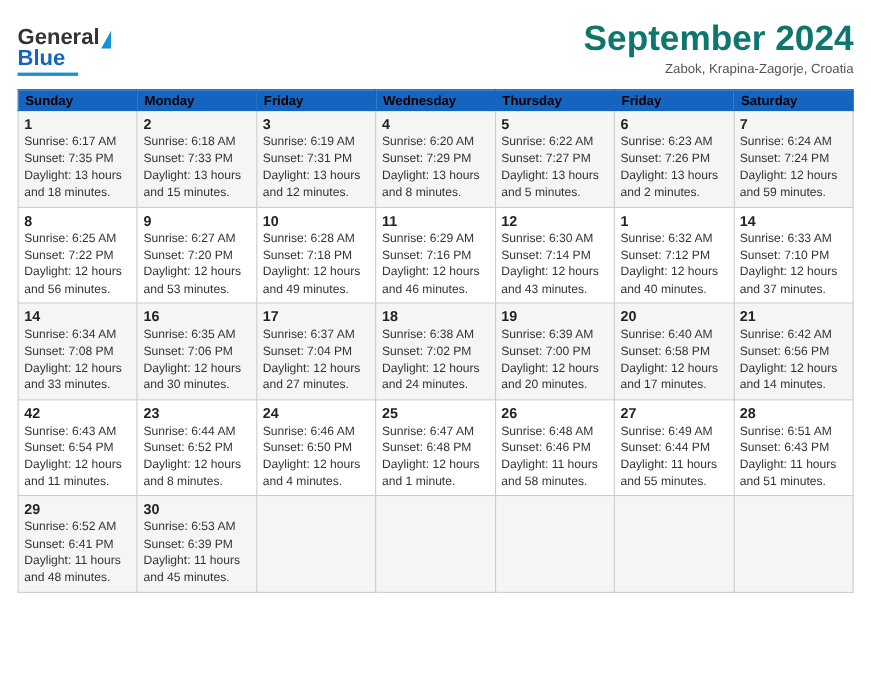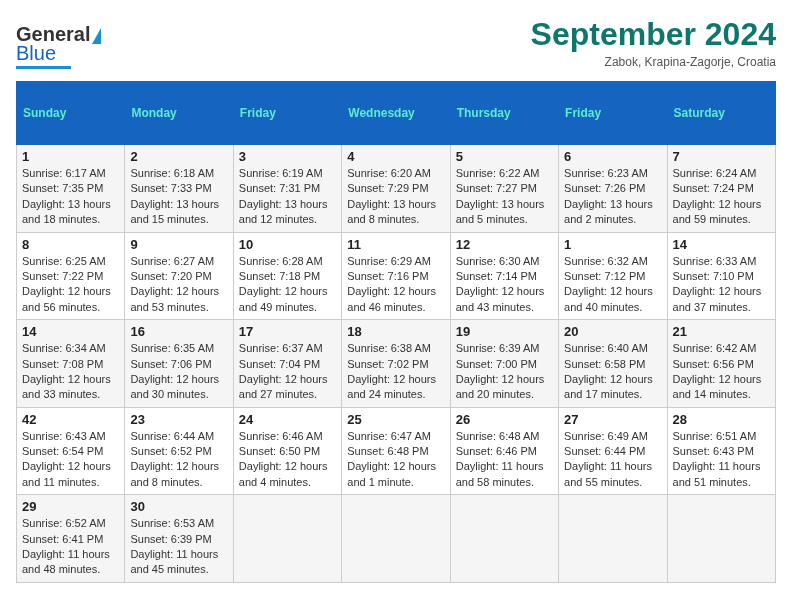--- a/index.html
+++ b/index.html
@@ -36,23 +36,23 @@
       color: #555;
       margin-top: 2px;
     }
     table {
       width: 100%;
       border-collapse: collapse;
       font-size: 10px;
     }
     thead tr th {
       background: #1565C0;
-      color: #5eead4;
+      color: #000000;
       text-align: left;
-      padding: 24px 6px;
+      padding: 2px 6px;
       font-size: 12px;
       font-weight: bold;
       border: 1px solid #1565C0;
     }
     tbody tr td {
       border: 1px solid #ccc;
       vertical-align: top;
       padding: 4px 5px;
       width: 14.28%;
       height: 78px;
@@ -82,21 +82,21 @@
 </head>
 <body>
 
 <div class="header">
   <div class="logo">
     <div style="display:flex;align-items:center;">
       <span class="logo-general" style="font-size:20px;font-weight:bold;">General</span>
       <span style="display:inline-block;width:0;height:0;border-left:9px solid transparent;border-right:0px solid transparent;border-bottom:16px solid #1a90d4;margin-left:2px;margin-bottom:-2px;"></span>
     </div>
     <div style="display:flex;align-items:center;margin-top:-4px;">
-      <span class="logo-blue" style="font-size:20px;font-weight:normal;color:#1565C0;">Blue</span>
+      <span class="logo-blue" style="font-size:20px;font-weight:bold;color:#1565C0;">Blue</span>
     </div>
     <div style="width:55px;height:3px;background:#1a90d4;margin-top:1px;"></div>
   </div>
   <div class="title-section">
     <div class="month-title">September 2024</div>
     <div class="location">Zabok, Krapina-Zagorje, Croatia</div>
   </div>
 </div>
 
 <table>

